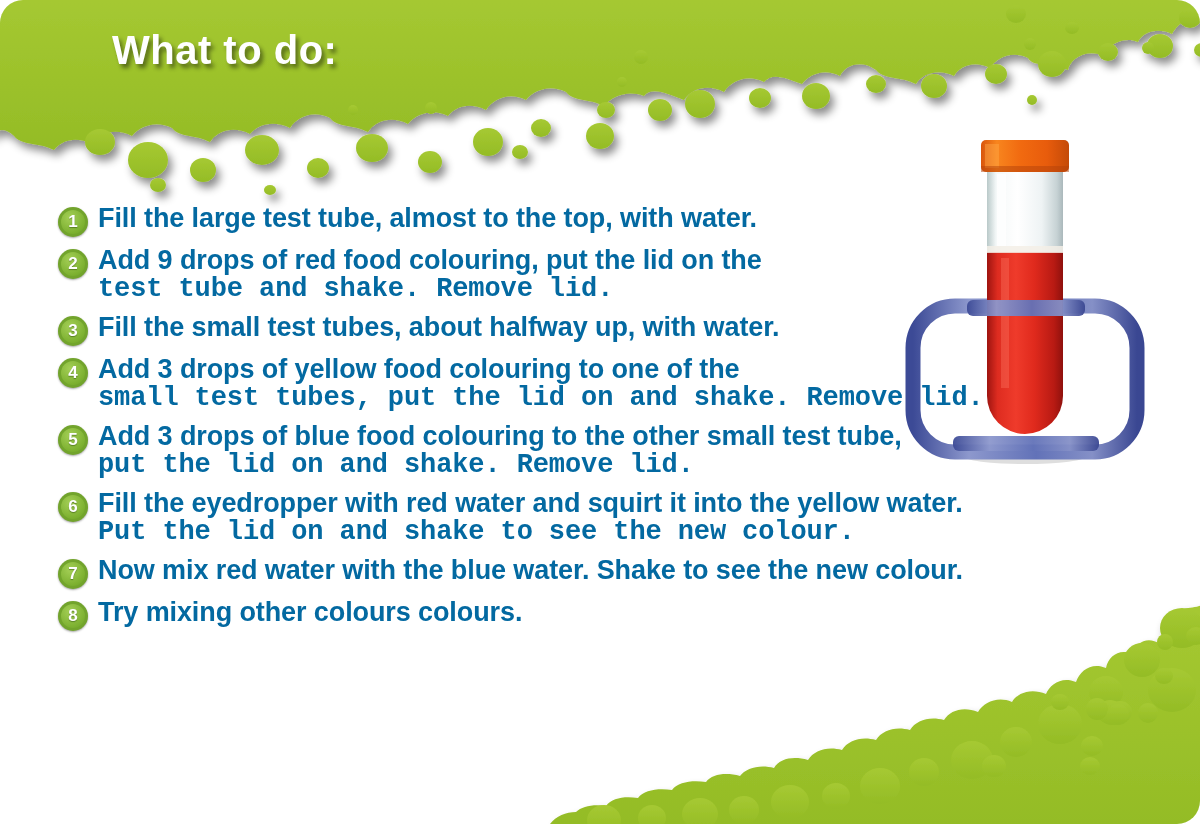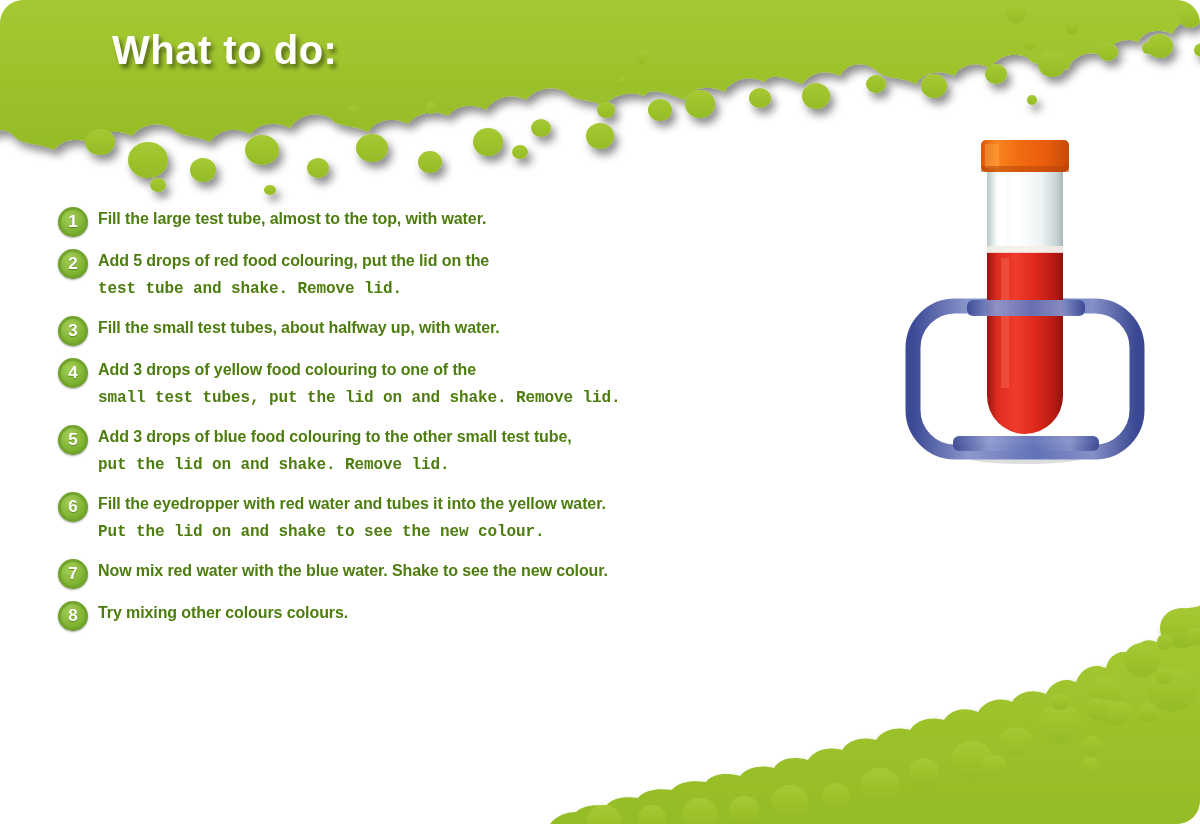--- a/index.html
+++ b/index.html
@@ -82,23 +82,23 @@
     height: 30px;
     line-height: 30px;
     text-align: center;
     font-size: 17px;
     font-weight: bold;
     color: #ffffff;
     z-index: 2;
     text-shadow: 0 1px 1px rgba(40,70,10,0.5);
   }
   .step-text {
-    font-size: 16px;
+    font-size: 27px;
     font-weight: bold;
-    color: #4d7c0f;
+    color: #0369a1;
     line-height: 29px;
     letter-spacing: -0.1px;
   }
   .step-text .l2 { display: block; font-family: Liberation Mono, monospace; }
 
   
   #tube-photo {
     position: absolute;
     left: 905px;
     top: 118px;
@@ -329,21 +329,21 @@
         <span>Fill the large test tube, almost to the top, with water.</span>
         
       </div>
     </div>
 
     <div class="step">
       <div class="badge">
         <span class="badge-num">2</span>
       </div>
       <div class="step-text">
-        <span>Add 5 drops of red food colouring, put the lid on the</span>
+        <span>Add 9 drops of red food colouring, put the lid on the</span>
         <span class="l2">test tube and shake. Remove lid.</span>
       </div>
     </div>
 
     <div class="step">
       <div class="badge">
         <span class="badge-num">3</span>
       </div>
       <div class="step-text">
         <span>Fill the small test tubes, about halfway up, with water.</span>
@@ -369,21 +369,21 @@
         <span>Add 3 drops of blue food colouring to the other small test tube,</span>
         <span class="l2">put the lid on and shake. Remove lid.</span>
       </div>
     </div>
 
     <div class="step">
       <div class="badge">
         <span class="badge-num">6</span>
       </div>
       <div class="step-text">
-        <span>Fill the eyedropper with red water and tubes it into the yellow water.</span>
+        <span>Fill the eyedropper with red water and squirt it into the yellow water.</span>
         <span class="l2">Put the lid on and shake to see the new colour.</span>
       </div>
     </div>
 
     <div class="step">
       <div class="badge">
         <span class="badge-num">7</span>
       </div>
       <div class="step-text">
         <span>Now mix red water with the blue water. Shake to see the new colour.</span>

